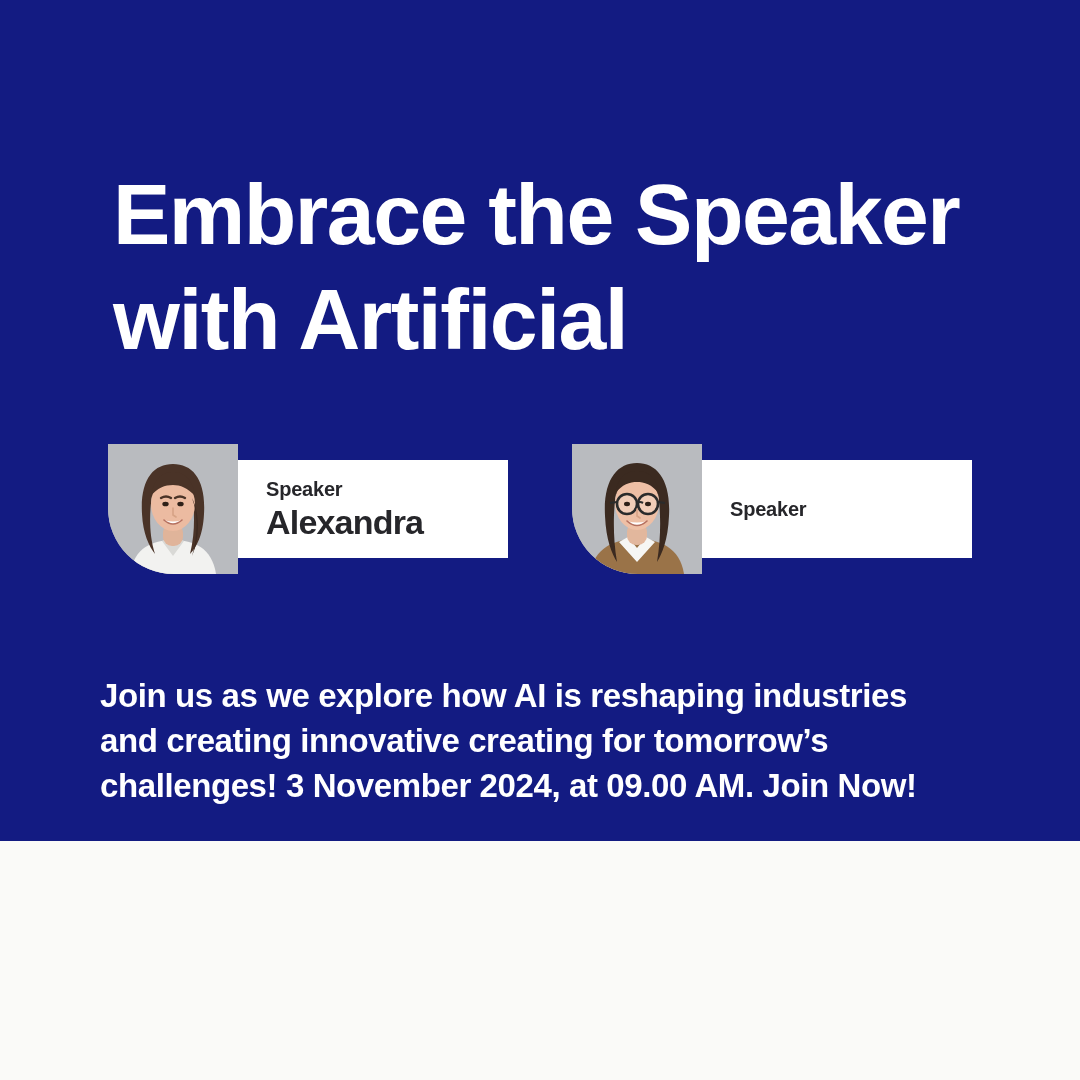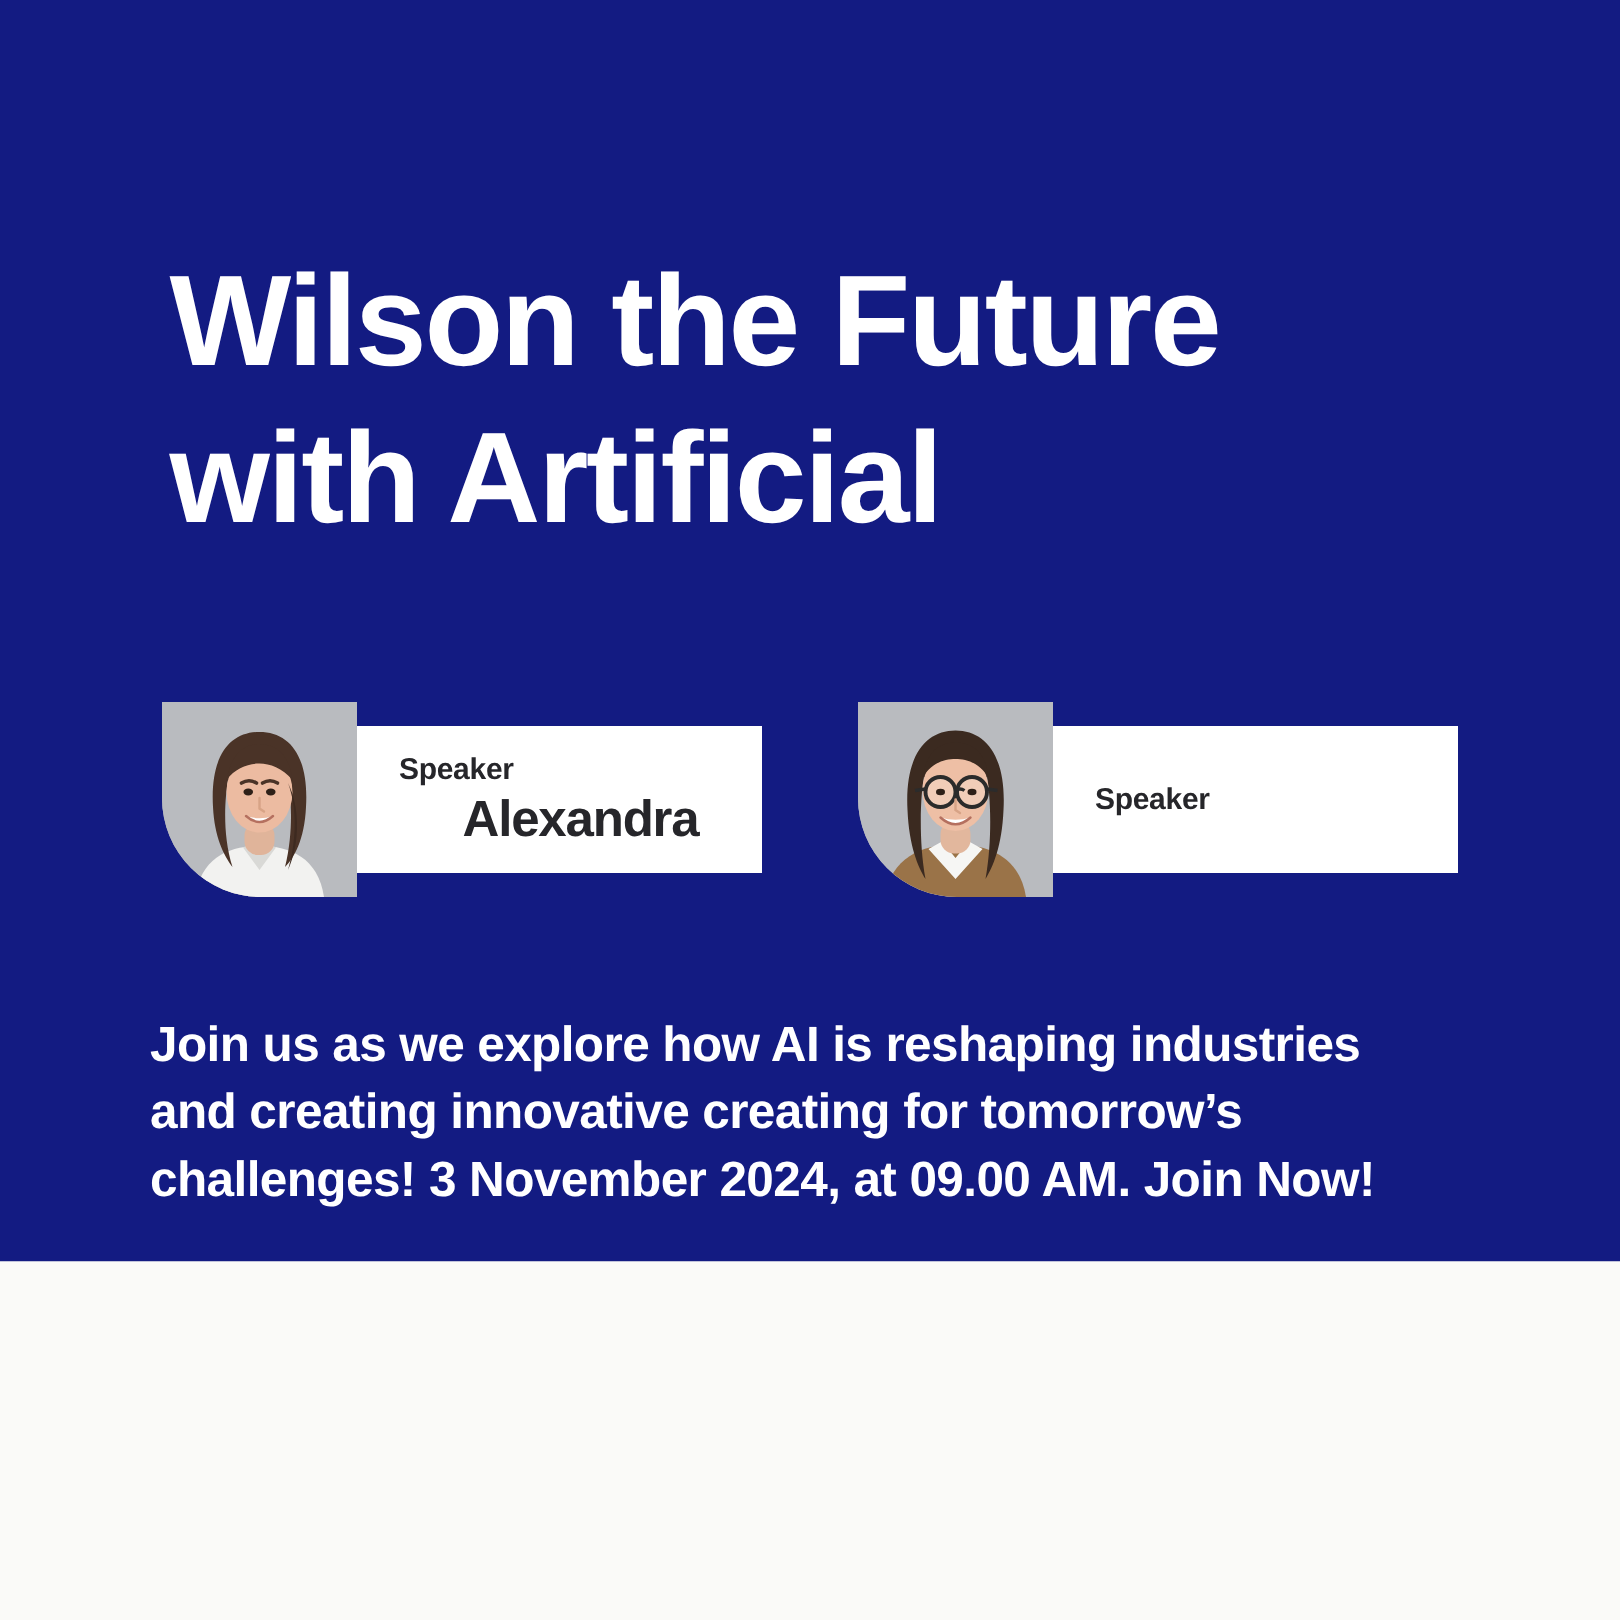--- a/index.html
+++ b/index.html
@@ -44,21 +44,21 @@
   }
   .headline .hl-line {
     display: block;
     white-space: nowrap;
   }
 
   
   .speakers {
     position: absolute;
     left: 0;
-    top: 468px;
+    top: 444px;
     width: 1080px;
     height: 132px;
   }
   .speaker-card {
     position: absolute;
     top: 0;
     height: 132px;
   }
   .speaker-card.one  { left: 108px; width: 400px; }
   .speaker-card.two  { left: 572px; width: 400px; }
@@ -99,21 +99,20 @@
     line-height: 24px;
     letter-spacing: -0.2px;
   }
   .speaker-name {
     color: #26262a;
     font-size: 34px;
     font-weight: bold;
     line-height: 40px;
     letter-spacing: -0.8px;
     margin-top: 1px;
-    text-align: center;
   }
 
   
   .body-copy {
     position: absolute;
     left: 100px;
     top: 640px;
     width: 880px;
     color: #ffffff;
     font-size: 33px;
@@ -134,21 +133,21 @@
   }
 </style>
 </head>
 <body>
 
 <div id="poster">
 
   <section class="hero">
 
     <h1 class="headline">
-      <span class="hl-line">Wilson the Future</span>
+      <span class="hl-line">Embrace the Speaker</span>
       <span class="hl-line">with Artificial</span>
     </h1>
 
     <div class="speakers">
 
       <div class="speaker-card one">
         <div class="speaker-photo">
           <svg viewBox="0 0 130 130" xmlns="http://www.w3.org/2000/svg" aria-hidden="true">
             <rect x="0" y="0" width="130" height="130" fill="#b9bbbf"></rect>
 

